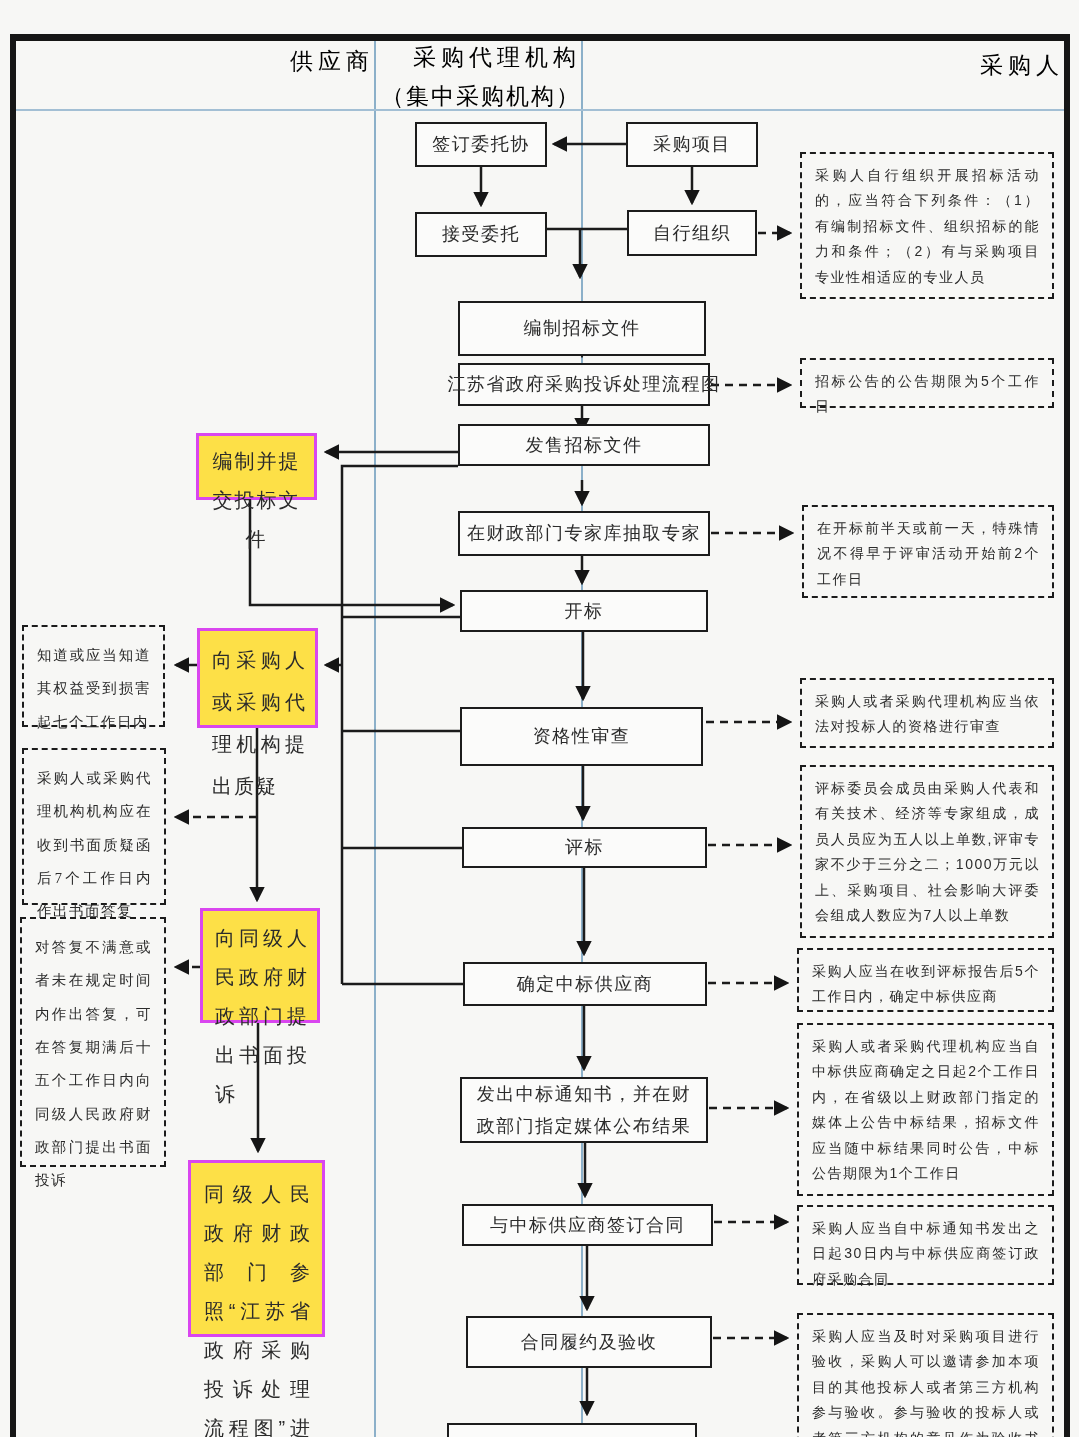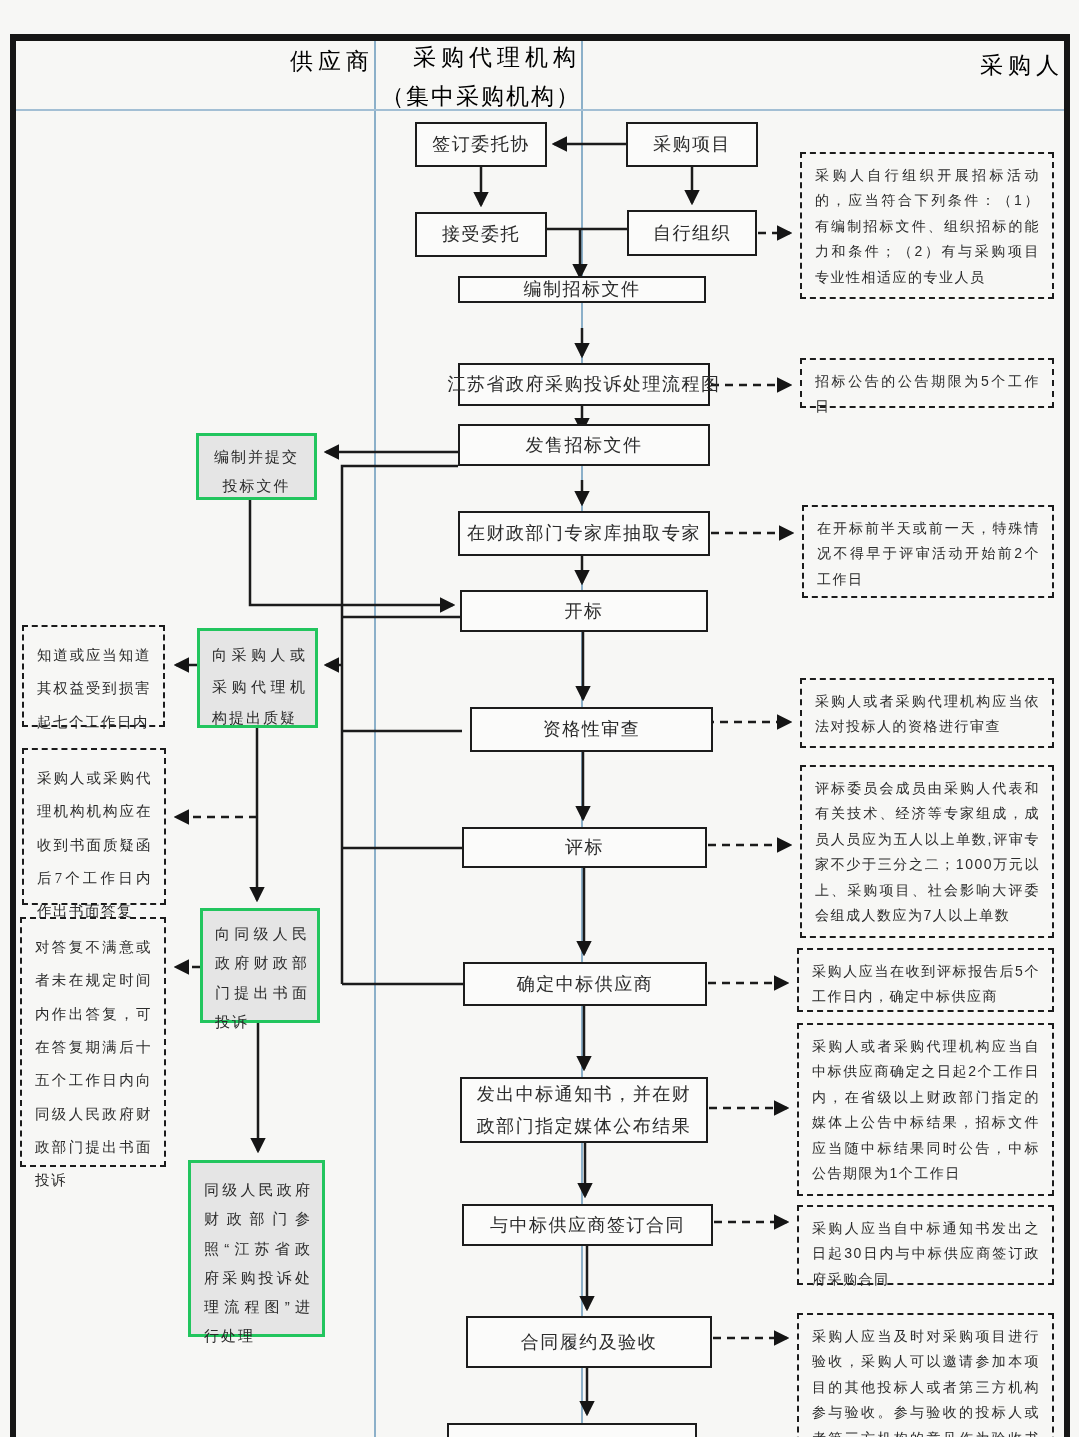--- a/index.html
+++ b/index.html
@@ -21,22 +21,22 @@
   .box {
     position:absolute; z-index:5; box-sizing:border-box;
     border:2.5px solid #1c1c1c; background:#fbfbfa;
     display:flex; align-items:center; justify-content:center;
     font-size:18px; letter-spacing:1.5px; line-height:1.8;
     text-align:center; color:#2b2b2b; white-space:nowrap;
   }
   .box.multi { white-space:normal; padding:20px 14px; }
   .sbox {
     position:absolute; z-index:5; box-sizing:border-box;
-    border:3px solid #22c55e; background:#e5e5e5;
-    font-size:15px; letter-spacing:2px; line-height:2.15;
+    border:3px solid #d946ef; background:#fde047;
+    font-size:20px; letter-spacing:2px; line-height:2.15;
     text-align:justify; color:#2b2b2b; padding:10px 12px 6px 14px;
   }
   .note {
     position:absolute; z-index:5; box-sizing:border-box;
     border:2.5px dashed #1c1c1c; background:transparent;
     font-size:14px; letter-spacing:1.5px; line-height:1.82;
     text-align:justify; color:#2b2b2b; padding:9px 12px 4px 13px;
   }
   .note.sup { line-height:2.3; font-size:14.5px; padding-top:12px;font-family:Liberation Serif, serif; }
 </style>
@@ -107,26 +107,26 @@
       <path d="M197,665 L176,665" marker-end="url(#ah)"></path>
       <path d="M257,817 L176,817" marker-end="url(#ah)"></path>
       <path d="M200,967 L176,967" marker-end="url(#ah)"></path>
     </g>
   </svg>
 
   <div class="box" style="left:415px;top:122px;width:132px;height:45px">签订委托协</div>
   <div class="box" style="left:626px;top:122px;width:132px;height:45px">采购项目</div>
   <div class="box" style="left:415px;top:212px;width:132px;height:45px">接受委托</div>
   <div class="box" style="left:627px;top:210px;width:130px;height:46px">自行组织</div>
-  <div class="box" style="left:458px;top:276px;width:248px;height:27px">编制招标文件</div>
+  <div class="box" style="left:458px;top:301px;width:248px;height:55px">编制招标文件</div>
   <div class="box" style="left:458px;top:363px;width:252px;height:43px">江苏省政府采购投诉处理流程图</div>
   <div class="box" style="left:458px;top:424px;width:252px;height:42px">发售招标文件</div>
   <div class="box" style="left:458px;top:511px;width:252px;height:45px">在财政部门专家库抽取专家</div>
   <div class="box" style="left:460px;top:590px;width:248px;height:42px">开标</div>
-  <div class="box" style="left:470px;top:707px;width:243px;height:45px">资格性审查</div>
+  <div class="box" style="left:460px;top:707px;width:243px;height:59px">资格性审查</div>
   <div class="box" style="left:462px;top:827px;width:245px;height:41px">评标</div>
   <div class="box" style="left:463px;top:962px;width:244px;height:44px">确定中标供应商</div>
   <div class="box multi" style="left:460px;top:1077px;width:248px;height:66px">发出中标通知书，并在财政部门指定媒体公布结果</div>
   <div class="box" style="left:462px;top:1204px;width:251px;height:42px">与中标供应商签订合同</div>
   <div class="box" style="left:466px;top:1316px;width:246px;height:52px">合同履约及验收</div>
   <div class="box" style="left:447px;top:1423px;width:250px;height:40px"></div>
 
   <div class="sbox" style="left:196px;top:433px;width:121px;height:67px;text-align:center;padding:6px 10px;line-height:1.95">编制并提交投标文件</div>
   <div class="sbox" style="left:197px;top:628px;width:121px;height:100px;padding:8px 8px 20px 12px;line-height:2.1;border-width:3.5px">向采购人或采购代理机构提出质疑</div>
   <div class="sbox" style="left:200px;top:908px;width:120px;height:115px;padding:8px 8px 4px 12px;line-height:1.95;border-width:3.5px">向同级人民政府财政部门提出书面投诉</div>

